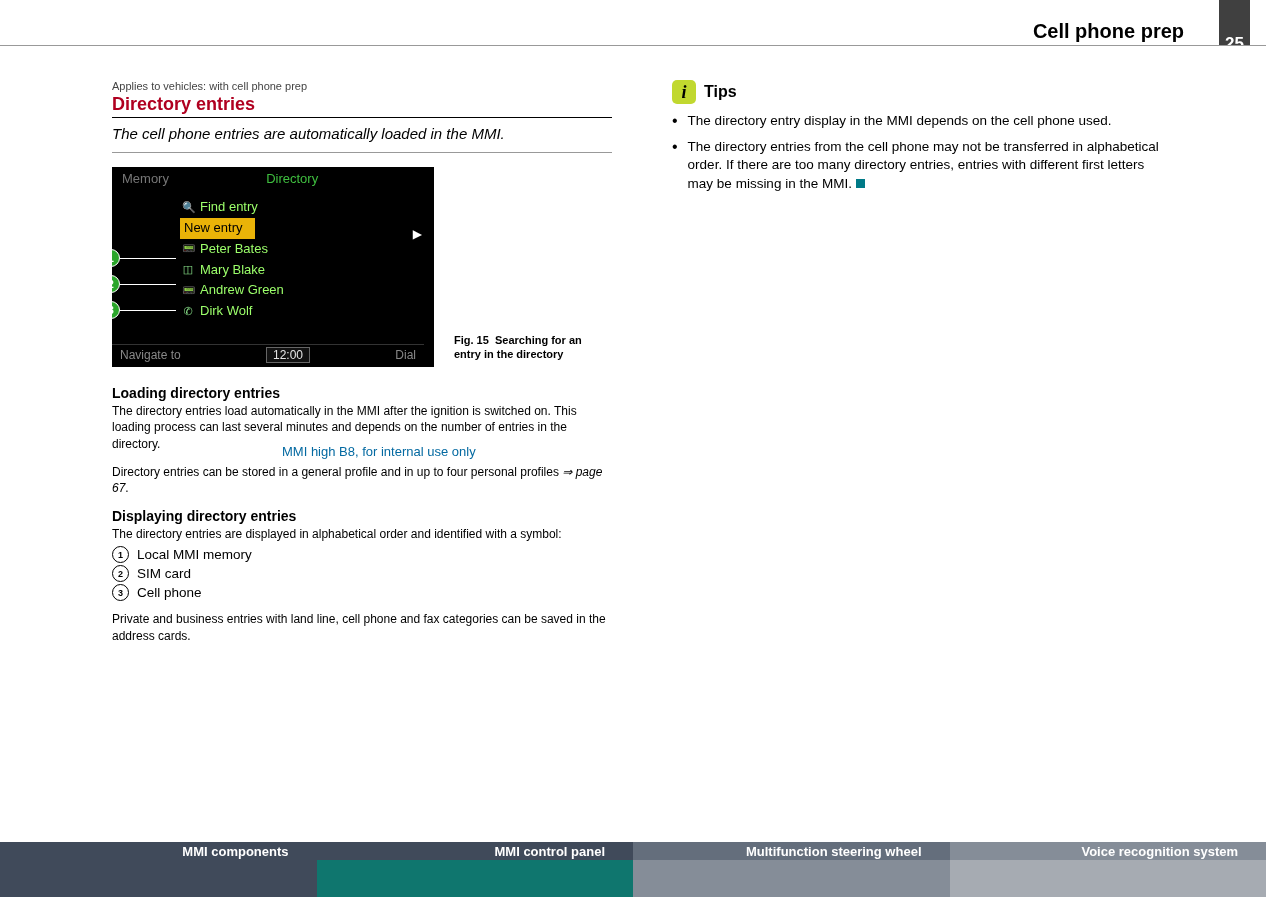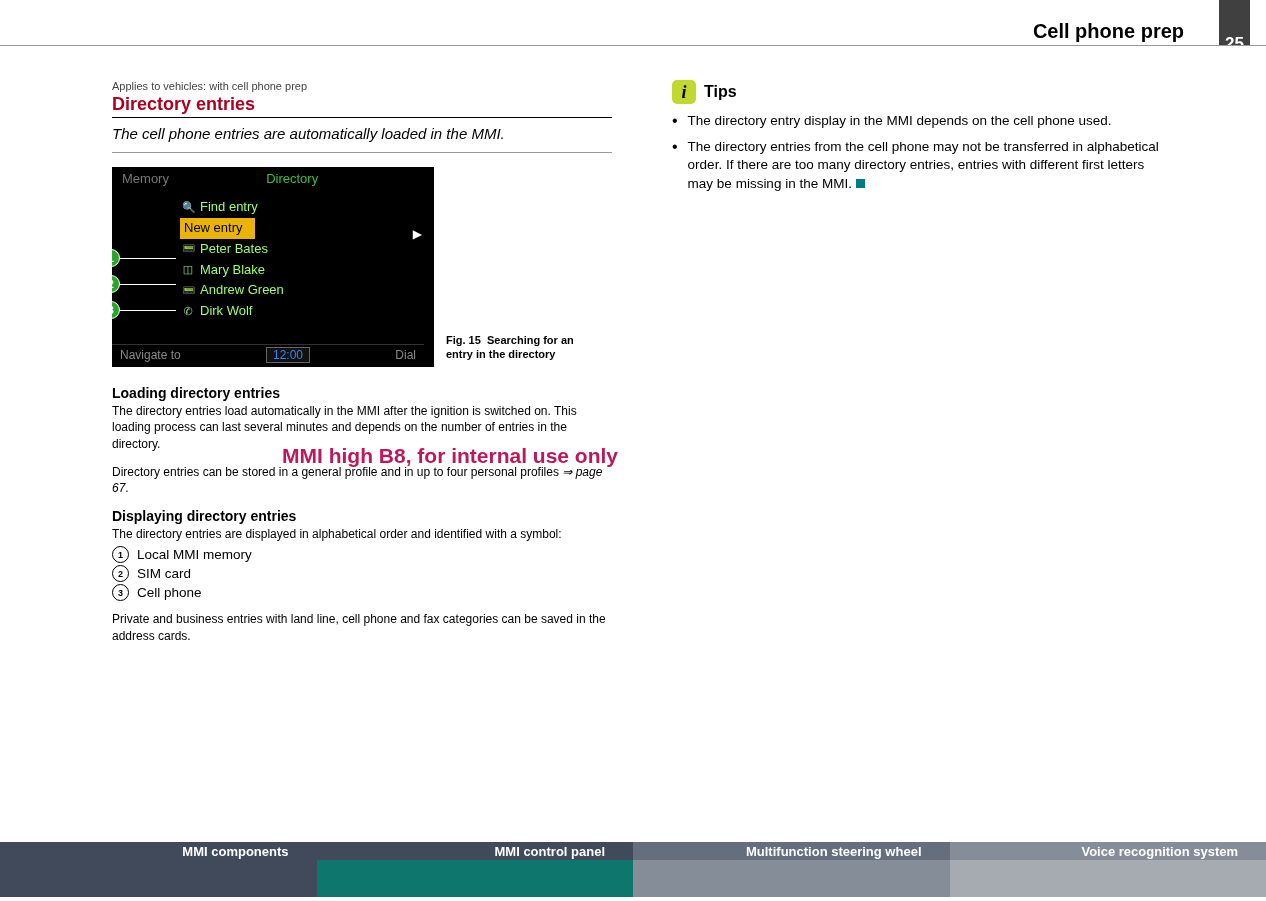--- a/index.html
+++ b/index.html
@@ -68,21 +68,21 @@
     font-style: italic;
     font-size: 15px;
     border-bottom: 1px solid #999;
     padding-bottom: 8px;
     margin-bottom: 14px;
     line-height: 1.35;
   }
   .fig-row {
     display: flex;
     align-items: flex-end;
-    gap: 12px;
+    gap: 20px;
     margin-bottom: 18px;
   }
   .mmi-screen {
     width: 322px;
     height: 200px;
     background: #000;
     position: relative;
     color: #9cff6b;
     font-family: Arial, sans-serif;
     font-size: 13px;
@@ -127,21 +127,21 @@
     color: #888;
     font-size: 12px;
     padding: 0 8px;
     border-top: 1px solid #333;
     padding-top: 2px;
     align-items: center;
   }
   .mmi-bottom .clock {
     background: #111;
     border: 1px solid #666;
-    color: #3b82f6;
+    color: #e5e5e5;
     padding: 0px 6px;
     font-size: 12px;
   }
   .callouts {
     position: absolute;
     left: -10px;
     top: 82px;
   }
   .callout-circle {
     width: 18px;
@@ -244,23 +244,23 @@
     display: inline-block;
     width: 9px;
     height: 9px;
     background: #007a87;
     margin-left: 4px;
   }
   .watermark {
     position: absolute;
     top: 444px;
     left: 282px;
-    color: #be185d;
-    font-weight: bold;
-    font-size: 21px;
+    color: #0369a1;
+    font-weight: normal;
+    font-size: 13px;
     z-index: 200;
     font-family: Arial, sans-serif;
   }
   .footer-tabs {
     position: absolute;
     bottom: 4px;
     left: 0;
     right: 0;
     height: 55px;
     display: flex;

